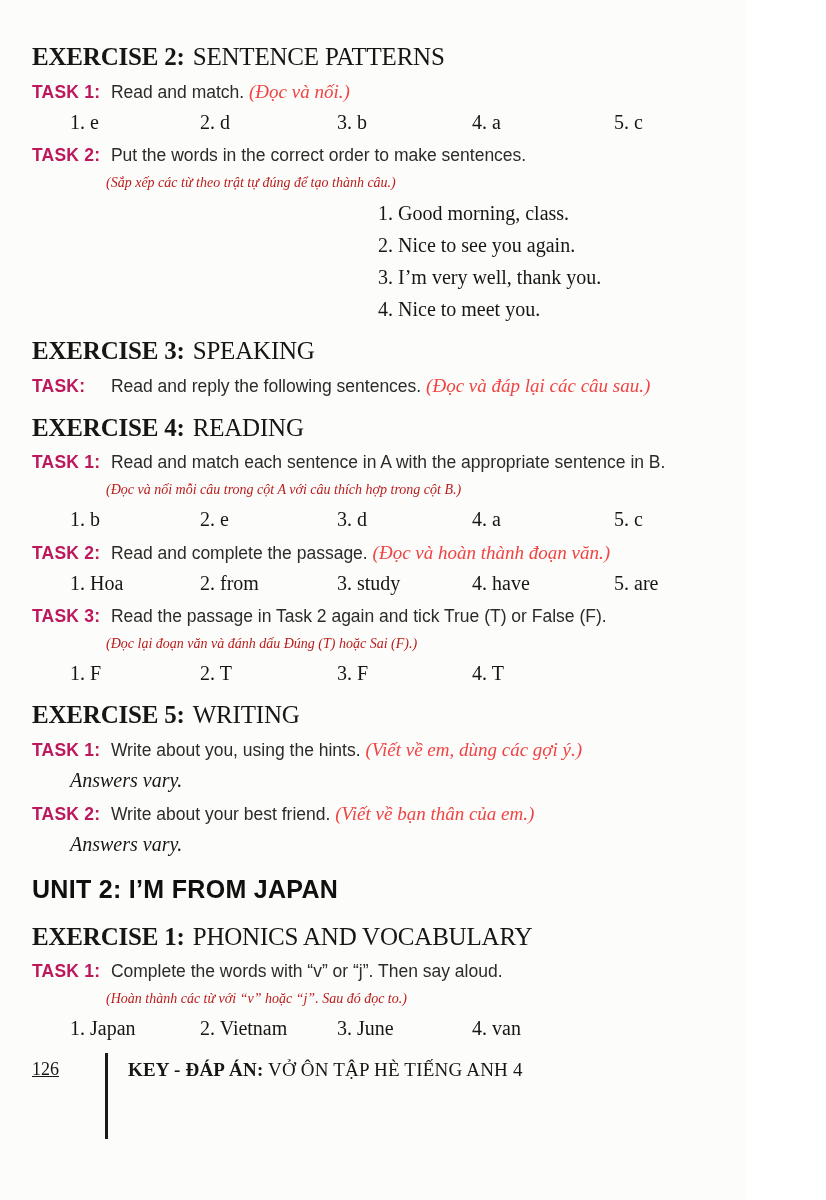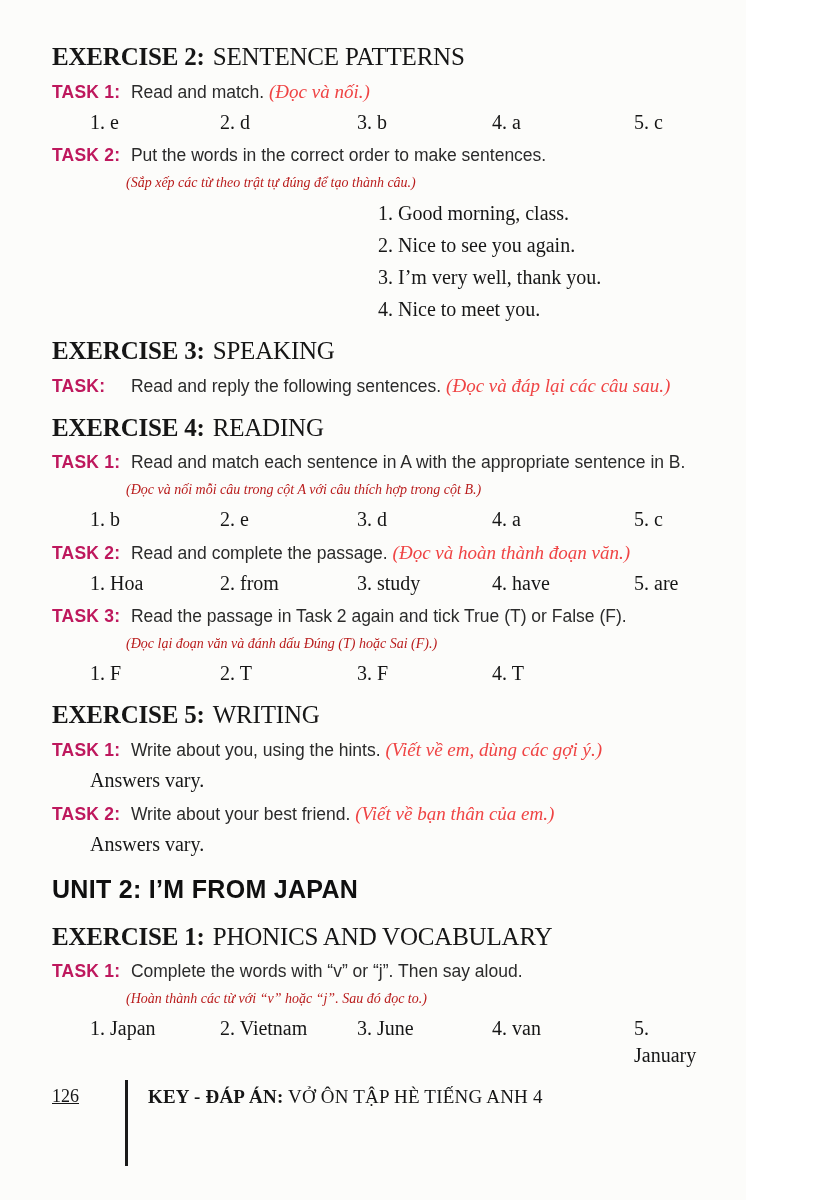--- a/index.html
+++ b/index.html
@@ -1,21 +1,21 @@
 <!DOCTYPE html>
 <html><head>
 <meta charset="utf-8">
 <style>
   html,body { margin:0; padding:0; background:#ffffff; }
   .page {
     position:relative;
     width:746px; height:1200px;
     box-sizing:border-box;
     background:#fcfcfa;
-    padding:42px 34px 0 52px;
+    padding:42px 34px 0 32px;
     color:#161616;
     font-family:"Liberation Serif","DejaVu Serif",serif;
     overflow:hidden;
   }
   .ex-heading { font-size:25px; line-height:30px; margin:13px 0 0 0; letter-spacing:-0.2px; white-space:nowrap; }
   .ex-heading.first { margin-top:0; }
   .ex-label { font-weight:700; margin-right:8px; }
   .ex-title { font-weight:400; }
 
   .task-line {
@@ -35,21 +35,21 @@
   .answers {
     display:grid;
     grid-template-columns:130px 137px 135px 142px auto;
     margin:3px 0 0 38px;
     font-size:20px; line-height:27px;
   }
   .pair-list { display:flex; margin:4px 0 0 38px; font-size:20px; line-height:27px;justify-content:flex-end; }
   .pair-col { display:flex; flex-direction:column; row-gap:5px; }
   .pair-col.left { width:334px; }
 
-  .answers-vary { margin:3px 0 0 38px; font-size:20px; line-height:27px; }
+  .answers-vary { margin:3px 0 0 38px; font-size:20px; line-height:27px;font-style:italic; }
 
   .unit-heading {
     font-family:"Liberation Sans","DejaVu Sans",sans-serif;
     font-weight:700; font-size:25px; line-height:32px;
     margin-top:15px; letter-spacing:0.3px; color:#101010; white-space:nowrap;
   }
 
   .footer { display:flex; align-items:flex-start; margin-top:9px; }
   .page-num { width:73px; font-size:18px; line-height:36px;text-decoration:underline; }
   .footer-bar { width:3px; height:86px; background:#1a1a1a; margin:2px 20px 0 0; }
@@ -168,21 +168,20 @@
     <span class="task-label">TASK 1:</span>
     <span>Complete the words with “v” or “j”. Then say aloud.</span>
     <span class="vn-block">(Hoàn thành các từ với “v” hoặc “j”. Sau đó đọc to.)</span>
   </div>
 
   <div class="answers">
     <span>1. Japan</span>
     <span>2. Vietnam</span>
     <span>3. June</span>
     <span>4. van</span>
-    <span>5. January</span>
   </div>
 
   <div class="footer">
     <span class="page-num">126</span>
     <span class="footer-bar"></span>
     <span class="footer-text"><span class="footer-key">KEY - ĐÁP ÁN:</span> <span>VỞ ÔN TẬP HÈ TIẾNG ANH 4</span></span>
   </div>
 
 </div>
 

